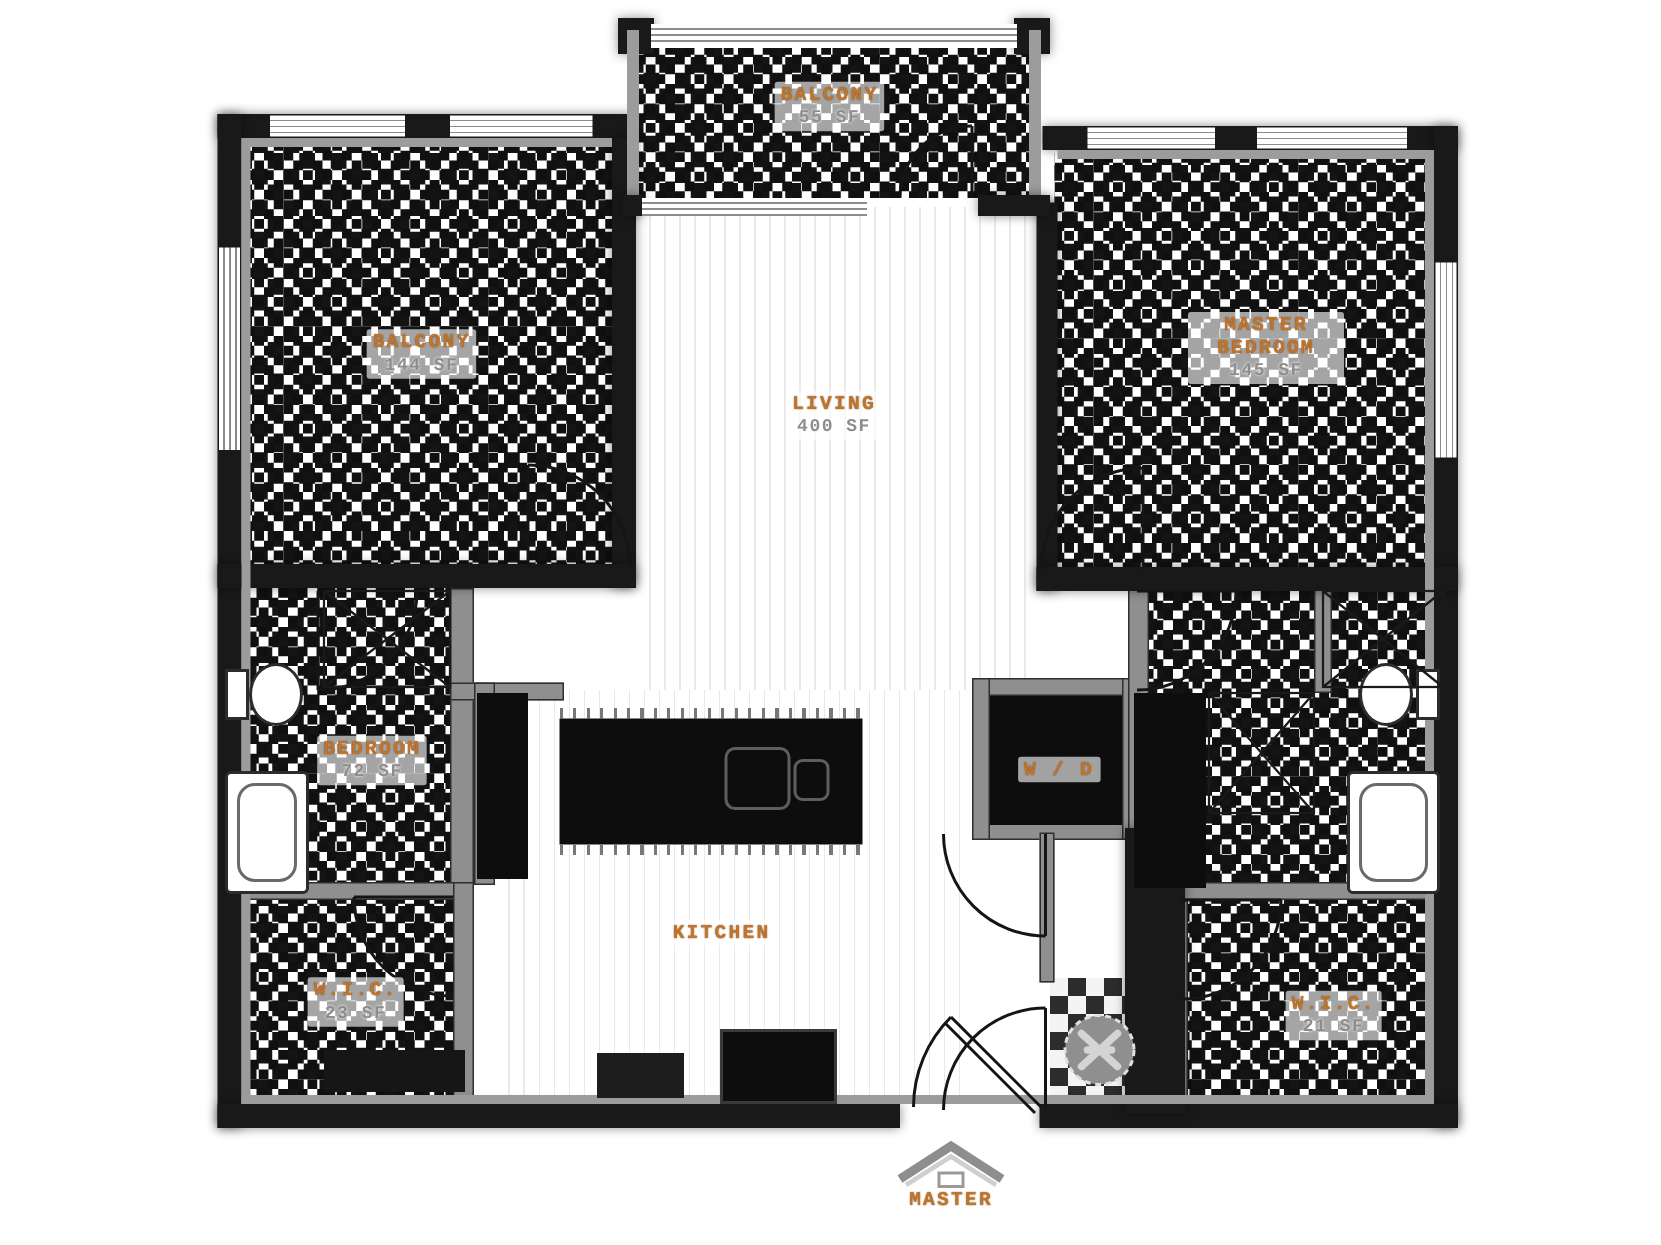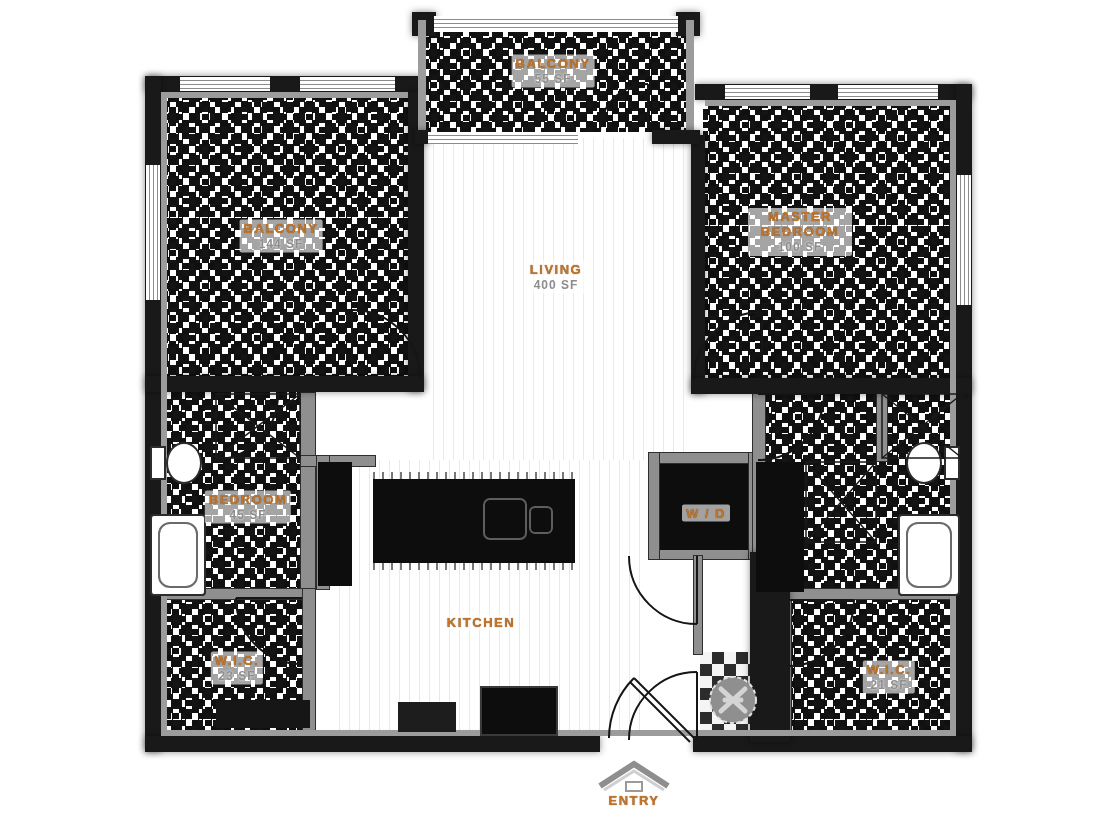--- a/index.html
+++ b/index.html
@@ -1,17 +1,17 @@
 <!DOCTYPE html>
 <html><head>
 <meta charset="utf-8">
 <style>
   html,body{margin:0;padding:0;background:#fff;}
   #plan{position:relative;width:1107px;height:830px;background:#fff;overflow:hidden;
-        font-family:Liberation Sans, sans-serif;border-radius:19px;}
+        font-family:Liberation Mono, monospace;border-radius:19px;}
   
   .wd{position:absolute;background:#191919;box-shadow:0 0 7px rgba(0,0,0,.45);}
   .wg{position:absolute;background:#8f8f8f;border:1px solid #2e2e2e;box-sizing:border-box;}
   .wl{position:absolute;background:#9c9c9c;}
   
   .tex{position:absolute;background-color:#fff;background-image:
       repeating-conic-gradient(#101010 0% 25%, transparent 0% 50%),
       repeating-conic-gradient(#141414 0% 25%, transparent 0% 50%);
       background-size:13px 13px,21px 21px;background-position:0 0,5px 8px;}
   
@@ -193,39 +193,39 @@
     <div class="rarea">55 SF</div>
   </div>
   <div class="lbl" style="left:281px;top:236px;">
     <div class="rname">BALCONY</div>
     <div class="rarea">144 SF</div>
   </div>
   <div class="lbl" style="left:556px;top:277px;">
     <div class="rname">LIVING</div>
     <div class="rarea">400 SF</div>
   </div>
-  <div class="lbl lbl--wrap" style="left:800px;top:232px;">
+  <div class="lbl lbl--wrap" style="left:844px;top:232px;">
     <div class="rname">MASTER BEDROOM</div>
-    <div class="rarea">100 SF</div>
+    <div class="rarea">145 SF</div>
   </div>
   <div class="lbl" style="left:248px;top:507px;">
     <div class="rname">BEDROOM</div>
-    <div class="rarea">45 SF</div>
+    <div class="rarea">72 SF</div>
   </div>
   <div class="lbl" style="left:706px;top:513px;">
     <div class="rname">W / D</div>
   </div>
   <div class="lbl" style="left:481px;top:622px;">
     <div class="rname">KITCHEN</div>
   </div>
   <div class="lbl" style="left:237px;top:668px;">
     <div class="rname">W.I.C.</div>
     <div class="rarea">23 SF</div>
   </div>
   <div class="lbl" style="left:889px;top:677px;">
     <div class="rname">W.I.C.</div>
     <div class="rarea">21 SF</div>
   </div>
   <div class="lbl entry-lbl" style="left:634px;top:800px;background:transparent;">
-    <div class="rname">ENTRY</div>
+    <div class="rname">MASTER</div>
   </div>
 
 </div>
 
 </body></html>

